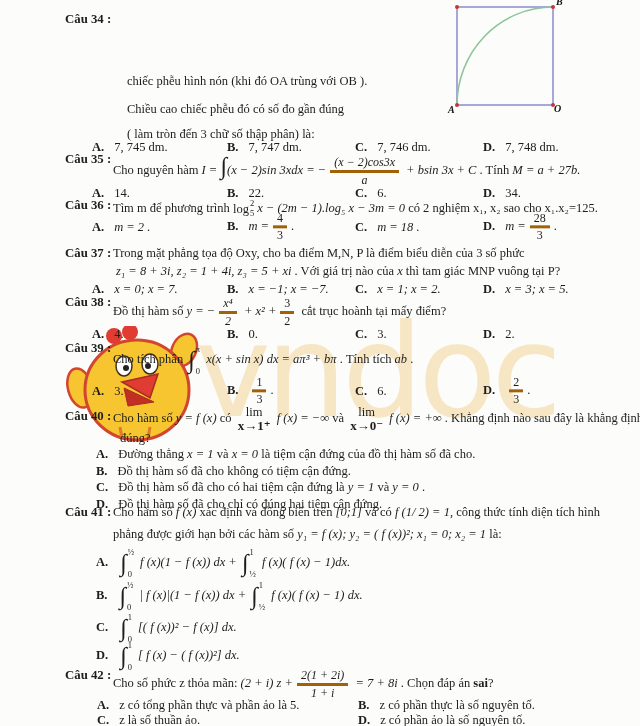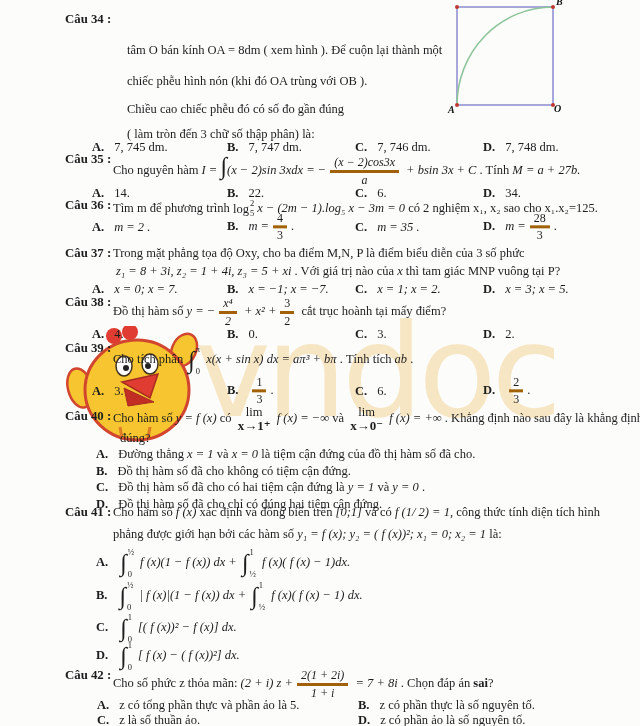--- a/index.html
+++ b/index.html
@@ -71,21 +71,20 @@
       <circle cx="104" cy="7" r="2" fill="#c03a32"></circle>
       <circle cx="8" cy="105" r="2" fill="#c03a32"></circle>
       <circle cx="104" cy="105" r="2" fill="#c03a32"></circle>
     </svg>
     <span class="figlabel" style="left:107px;top:-4px">B</span>
     <span class="figlabel" style="left:-1px;top:104px">A</span>
     <span class="figlabel" style="left:105px;top:103px">O</span>
   </div>
 
   <div class="row qlabel" style="left:65px;top:12px">Câu 34 :</div>
-  <div class="row" style="left:127px;top:43px">tâm O bán kính OA = 8dm ( xem hình ). Để cuộn lại thành một</div>
   <div class="row" style="left:127px;top:102px">Chiều cao chiếc phễu đó có số đo gần đúng</div>
   <div class="row" style="left:127px;top:74px">chiếc phễu hình nón (khi đó OA trùng với OB ).</div>
   <div class="row" style="left:127px;top:127px">( làm tròn đến 3 chữ số thập phân) là:</div>
   <div class="optrow" style="left:92px;top:138px;height:18px">
     <span class="cell c1"><span class="ltr">A.</span><span>7, 745 dm.</span></span>
     <span class="cell c2"><span class="ltr">B.</span><span>7, 747 dm.</span></span>
     <span class="cell c3"><span class="ltr">C.</span><span>7, 746 dm.</span></span>
     <span class="cell c4"><span class="ltr">D.</span><span>7, 748 dm.</span></span>
   </div>
 
@@ -108,21 +107,21 @@
           <span>2</span>
           <span>5</span>
         </span>
       </span><span class="mi">x − (2m − 1).log₅ x − 3m = 0</span><span> có 2 nghiệm x₁, x₂ sao cho x₁.x₂=125.</span></div>
   <div class="optrow" style="left:92px;top:209px;height:36px">
     <span class="cell c1"><span class="ltr">A.</span><span class="mi">m = 2 .</span></span>
     <span class="cell c2"><span class="ltr">B.</span><span><span class="mi">m =</span><span class="frac">
             <span class="num">4</span>
             <span class="den">3</span>
           </span><span>.</span></span></span>
-    <span class="cell c3"><span class="ltr">C.</span><span class="mi">m = 35 .</span></span>
+    <span class="cell c3"><span class="ltr">C.</span><span class="mi">m = 18 .</span></span>
     <span class="cell c4"><span class="ltr">D.</span><span><span class="mi">m =</span><span class="frac">
             <span class="num">28</span>
             <span class="den">3</span>
           </span><span>.</span></span></span>
   </div>
 
   <div class="row qlabel" style="left:65px;top:246px">Câu 37 :</div>
   <div class="row" style="left:113px;top:246px">Trong mặt phẳng tọa độ Oxy, cho ba điểm M,N, P là điểm biểu diễn của 3 số phức</div>
   <div class="row" style="left:116px;top:264px"><span class="mi">z₁ = 8 + 3i, z₂ = 1 + 4i, z₃ = 5 + xi</span><span> . Với giá trị nào của </span><span class="mi">x</span><span> thì tam giác MNP vuông tại P?</span></div>
   <div class="optrow" style="left:92px;top:280px;height:18px">

